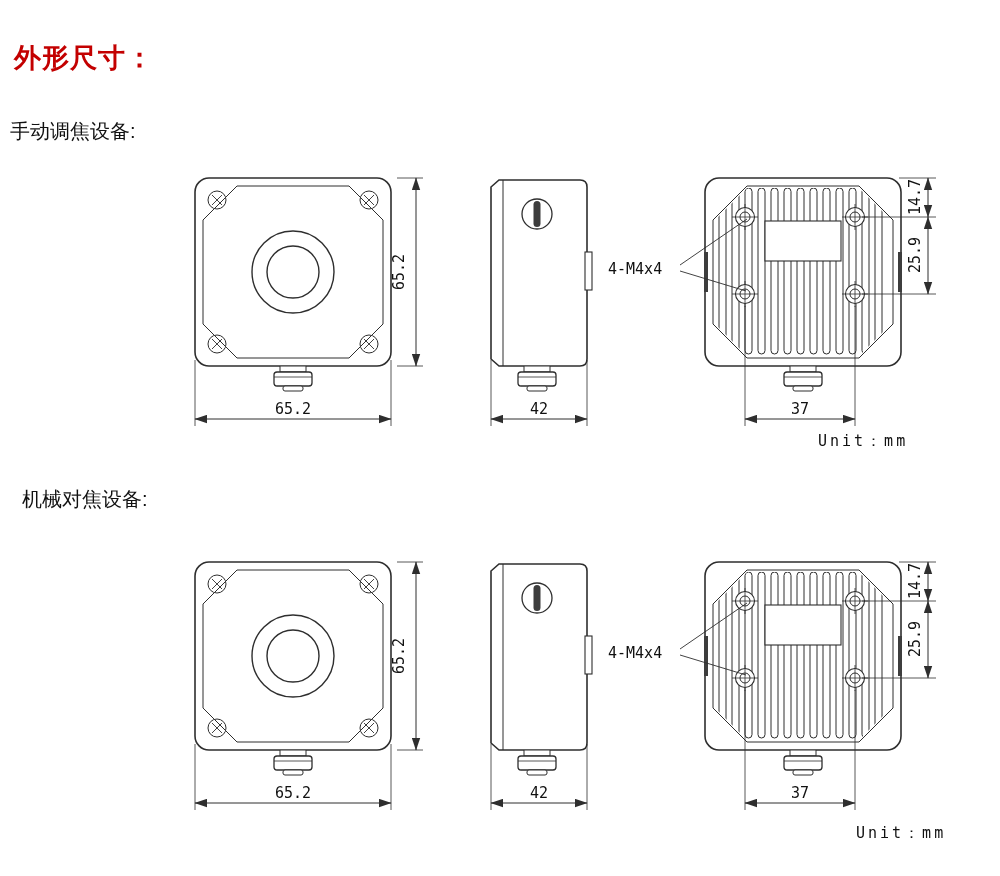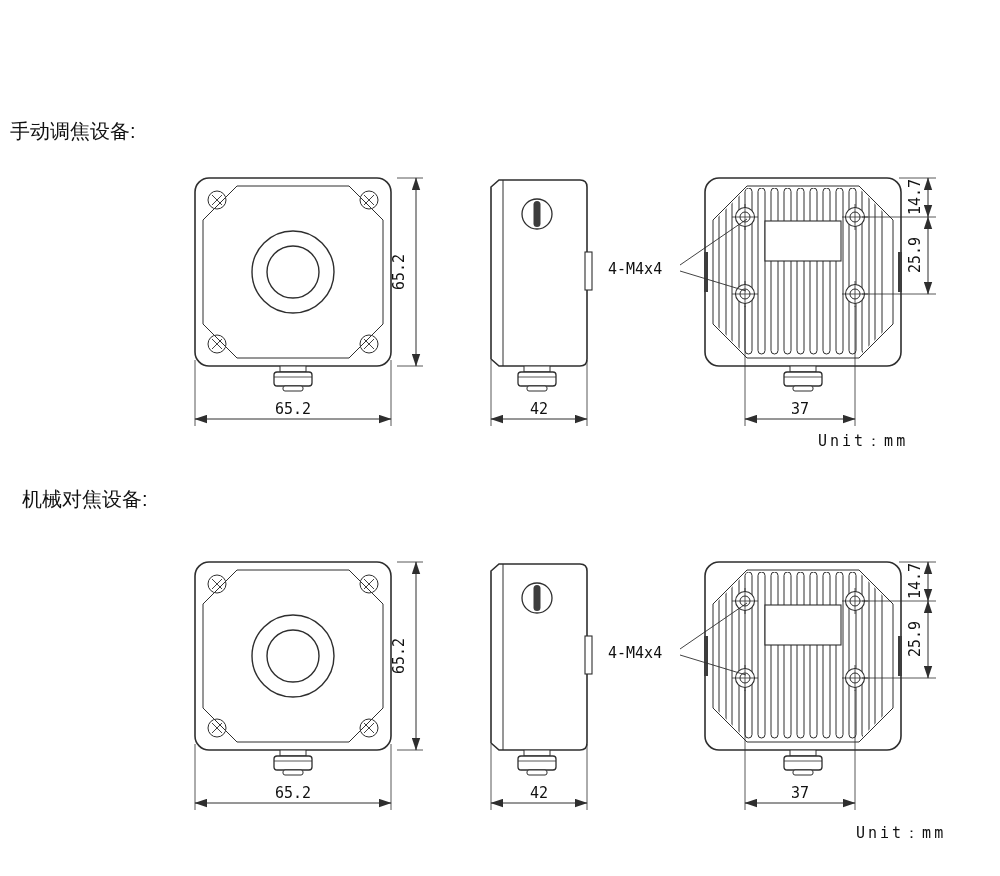--- a/index.html
+++ b/index.html
@@ -141,20 +141,21 @@
       </g>
       <rect x="1" y="76" width="4" height="40" fill="#3d3d3d" stroke="none"></rect>
       <rect x="195" y="76" width="4" height="40" fill="#3d3d3d" stroke="none"></rect>
       <use href="#sym-connector" x="78" y="190" width="44" height="26"></use>
     </symbol>
   </defs>
 </svg>
 
 <div class="page">
 
+  <h1 class="title">外形尺寸：</h1>
 
   <h2 class="section-label" id="label-1">手动调焦设备:</h2>
 
   <svg id="row-1" class="row-svg" viewBox="0 0 1000 300">
     <use href="#sym-front" x="193" y="12" width="200" height="222"></use>
     <use href="#sym-side" x="483" y="12" width="115" height="222"></use>
     <use href="#sym-back" x="703" y="12" width="200" height="222"></use>
 
     <g>
       <line x1="397" y1="14" x2="423" y2="14" class="extline"></line>

